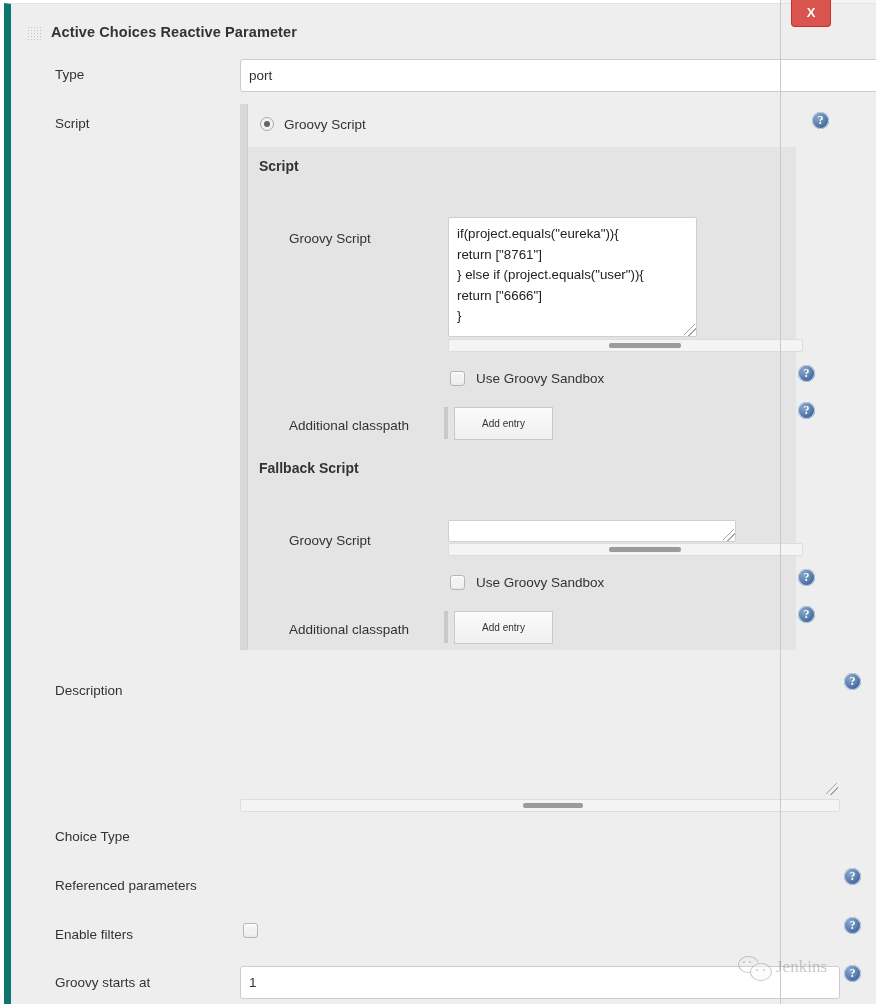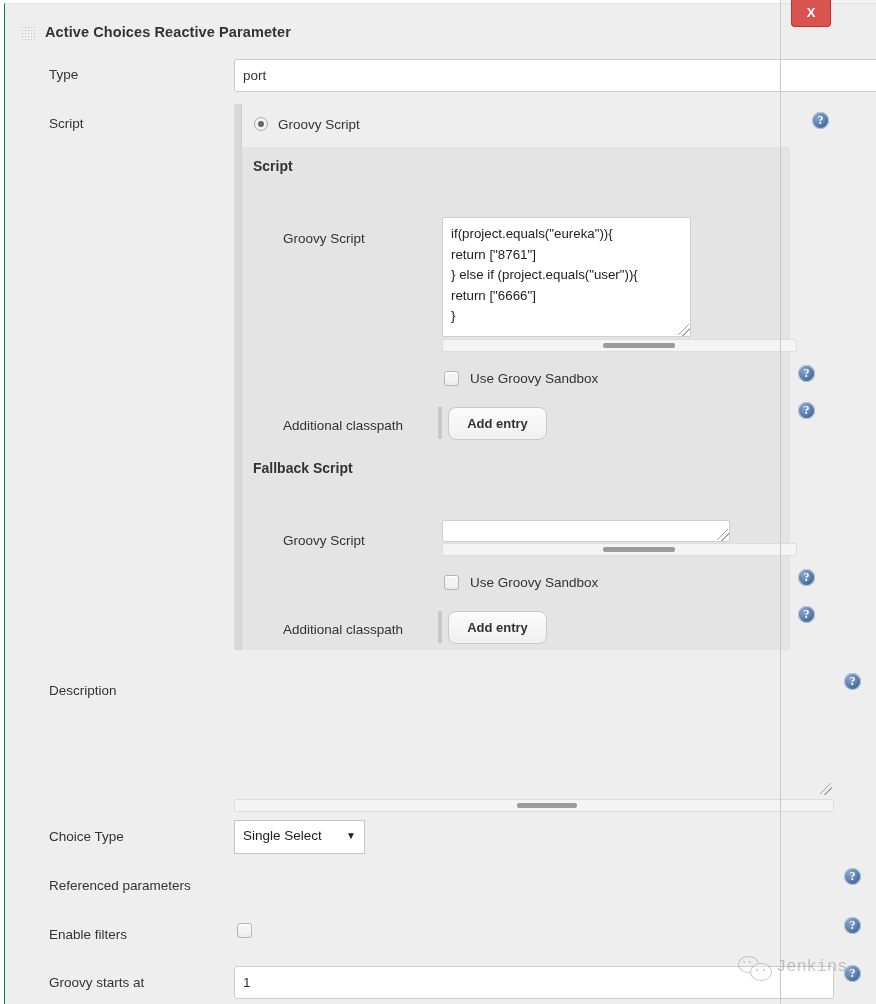--- a/index.html
+++ b/index.html
@@ -21,21 +21,21 @@
   }
 
   
   .param-block {
     position: absolute;
     left: 4px;
     top: 3px;
     width: 872px;
     height: 1001px;
     background: #eeeeee;
-    border-left: 1px solid #0f766e;
+    border-left: 7px solid #0f766e;
     border-top: 1px solid #e3e3e3;
     box-sizing: border-box;
   }
 
   
   .help-separator {
     position: absolute;
     left: 780px;
     top: 0px;
     width: 1px;
@@ -268,24 +268,24 @@
     position: absolute;
     font-size: 13.5px;
     color: #333333;
   }
 
   
   .btn {
     position: absolute;
     background: linear-gradient(#fbfbfb, #f0f0f0);
     border: 1px solid #c9c9c9;
-    border-radius: 8px;
+    border-radius: 0;
     font-family: "Liberation Sans", "DejaVu Sans", sans-serif;
-    font-size: 13px;
-    font-weight: bold;
+    font-size: 10px;
+    font-weight: normal;
     color: #333333;
     cursor: pointer;
     box-sizing: border-box;
   }
   .btn-divider {
     position: absolute;
     width: 4px;
     background: #c9c9c9;
   }
 
@@ -350,21 +350,21 @@
     height: 28px;
     opacity: .45;
     pointer-events: none;
   }
   .watermark .wm-text {
     position: absolute;
     left: 39px;
     top: 2px;
     font-size: 17px;
     color: #888888;
-    font-family: Liberation Mono, monospace;
+    font-family: Liberation Serif, serif;
   }
   .wm-bubble {
     position: absolute;
     border-radius: 50%;
     border: 1.6px solid #8a8a8a;
     background: transparent;
   }
   .wm-b1 { left: 1px;  top: 1px;  width: 19px; height: 15px; }
   .wm-b2 { left: 13px; top: 8px;  width: 20px; height: 16px; background: #fafafa; }
   .wm-dot { position: absolute; width: 2.4px; height: 2.4px; border-radius: 50%; background: #8a8a8a; }
@@ -436,24 +436,20 @@
       </div>
     </div>
 
     <div class="row-label" style="left:44px; top:679px;">Description</div>
     <div class="resize-grip" style="left:815px; top:779px;"></div>
     <div class="hscroll desc-scroll">
       <div class="thumb" style="left:282px; width:60px;"></div>
     </div>
 
     <div class="row-label" style="left:44px; top:825px;text-align:right;">Choice Type</div>
-    <div class="select-box" style="left:229px; top:816px; width:131px; height:34px;">
-      <span class="sel-text">Single Select</span>
-      <span class="sel-arrow">▼</span>
-    </div>
 
     <div class="row-label" style="left:44px; top:874px;">Referenced parameters</div>
 
     <div class="row-label" style="left:44px; top:923px;">Enable filters</div>
     <div class="checkbox" style="left:232px; top:919px;"></div>
 
     <div class="row-label" style="left:44px; top:971px;">Groovy starts at</div>
     <input class="text-input" type="text" style="left: 229px; top: 962px; width: 600px; height: 33px; line-height: 31px;" value="1">
 
   </div>

